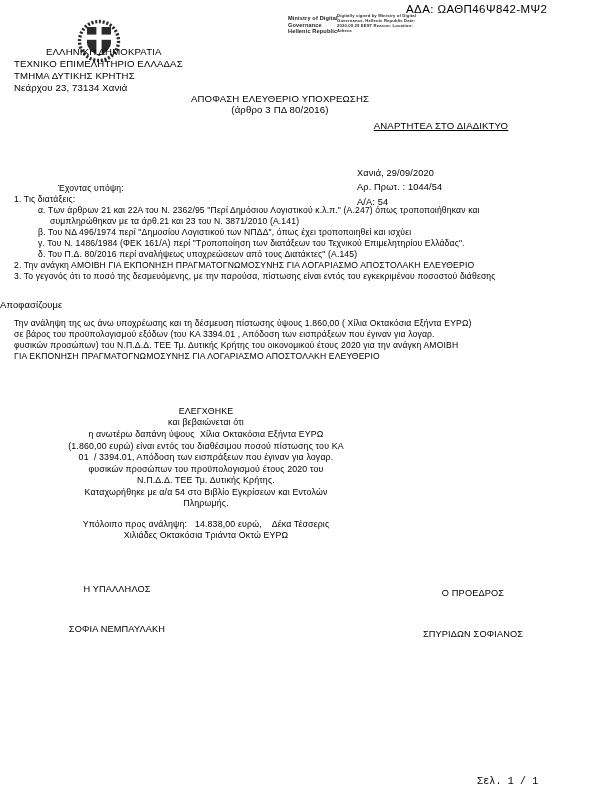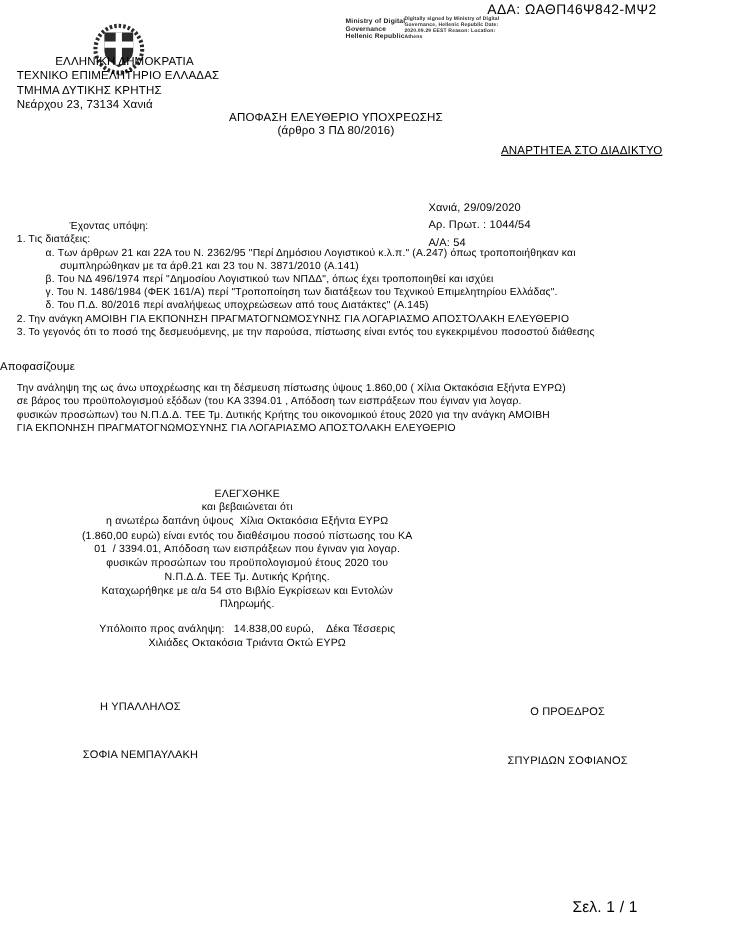--- a/index.html
+++ b/index.html
@@ -11,38 +11,38 @@
   }
   .abs { position:absolute; white-space:pre; }
   .ada { left:406px; top:3px; font-size:11.5px; letter-spacing:0.4px; }
   .emblem { left:57px; top:1px; width:48px; height:45px; }
   .stamp-bold { left:288px; top:15px; width:50px; font-size:5.6px; line-height:6.6px; font-weight:bold; color:#1c1c1c; white-space:normal; }
   .stamp-tiny { left:337px; top:14px; width:88px; font-size:4.2px; line-height:4.9px; font-weight:bold; color:#2a2a2a; white-space:normal; }
   .org { left:14px; font-size:9.6px; }
   .org-0 { top:46px;margin-left:32px; } .org-1 { top:58px; } .org-2 { top:70px; } .org-3 { top:82px; }
   .title-main { left:0; top:93px; width:560px; text-align:center; font-size:9.6px; }
   .title-sub  { left:0; top:104px; width:560px; text-align:center; font-size:9.6px; }
-  .publish { left:330px; top:120px; width:222px; text-align:right; font-size:9.6px; text-decoration:underline; }
+  .publish { left:330px; top:120px; width:222px; text-align:center; font-size:9.6px; text-decoration:underline; }
   .meta { left:357px; font-size:9.2px;margin-top:29px; }
   .meta-0 { top:139px; } .meta-1 { top:153px; } .meta-2 { top:168px; }
   .body-line { font-size:8.6px; }
   .ind0 { left:14px; } .ind1 { left:38px; } .ind2 { left:50px; }
   .c-0 { top:183px;margin-left:44px; } .c-1 { top:194px; } .c-2 { top:205px; } .c-3 { top:216px; }
   .c-4 { top:227px; } .c-5 { top:238px; } .c-6 { top:249px; } .c-7 { top:260px; } .c-8 { top:271px; }
   .decide-head { left:0; top:299px; width:568px; font-size:9.4px; }
   .d-0 { top:318px; } .d-1 { top:329px; } .d-2 { top:340px; } .d-3 { top:351px; }
   .verif { left:28px; width:356px; text-align:center; font-size:8.8px; }
   .v-0 { top:406px; } .v-1 { top:417px; } .v-2 { top:429px; } .v-3 { top:441px; }
   .v-4 { top:452px; } .v-5 { top:464px; } .v-6 { top:475px; } .v-7 { top:487px;text-align:center; }
   .v-8 { top:498px; } .v-9 { top:519px; } .v-10 { top:530px; }
   .sig { width:170px; text-align:center; font-size:9.2px; }
   .sig-left  { left:32px; }  .sig-right { left:388px; }
   .sig-t-l { top:584px; } .sig-t-r { top:588px; }
   .sig-n-l { top:624px; } .sig-n-r { top:629px; }
-  .footer { left:477px; top:748px; font-size:13px; }
+  .footer { left:477px; top:776px; font-size:10px;font-family:Liberation Mono, monospace; }
 </style>
 </head>
 <body>
 
 <div class="page">
 
   <div class="abs emblem">
     <svg width="48" height="45" viewBox="0 0 48 45">
       <circle cx="24" cy="22" r="19.5" fill="none" stroke="#2b2b2b" stroke-width="3.4" stroke-dasharray="2.1 1.7"></circle>
       <path d="M12 8 H36 V24 Q36 31 24 37 Q12 31 12 24 Z" fill="#2b2b2b"></path>

